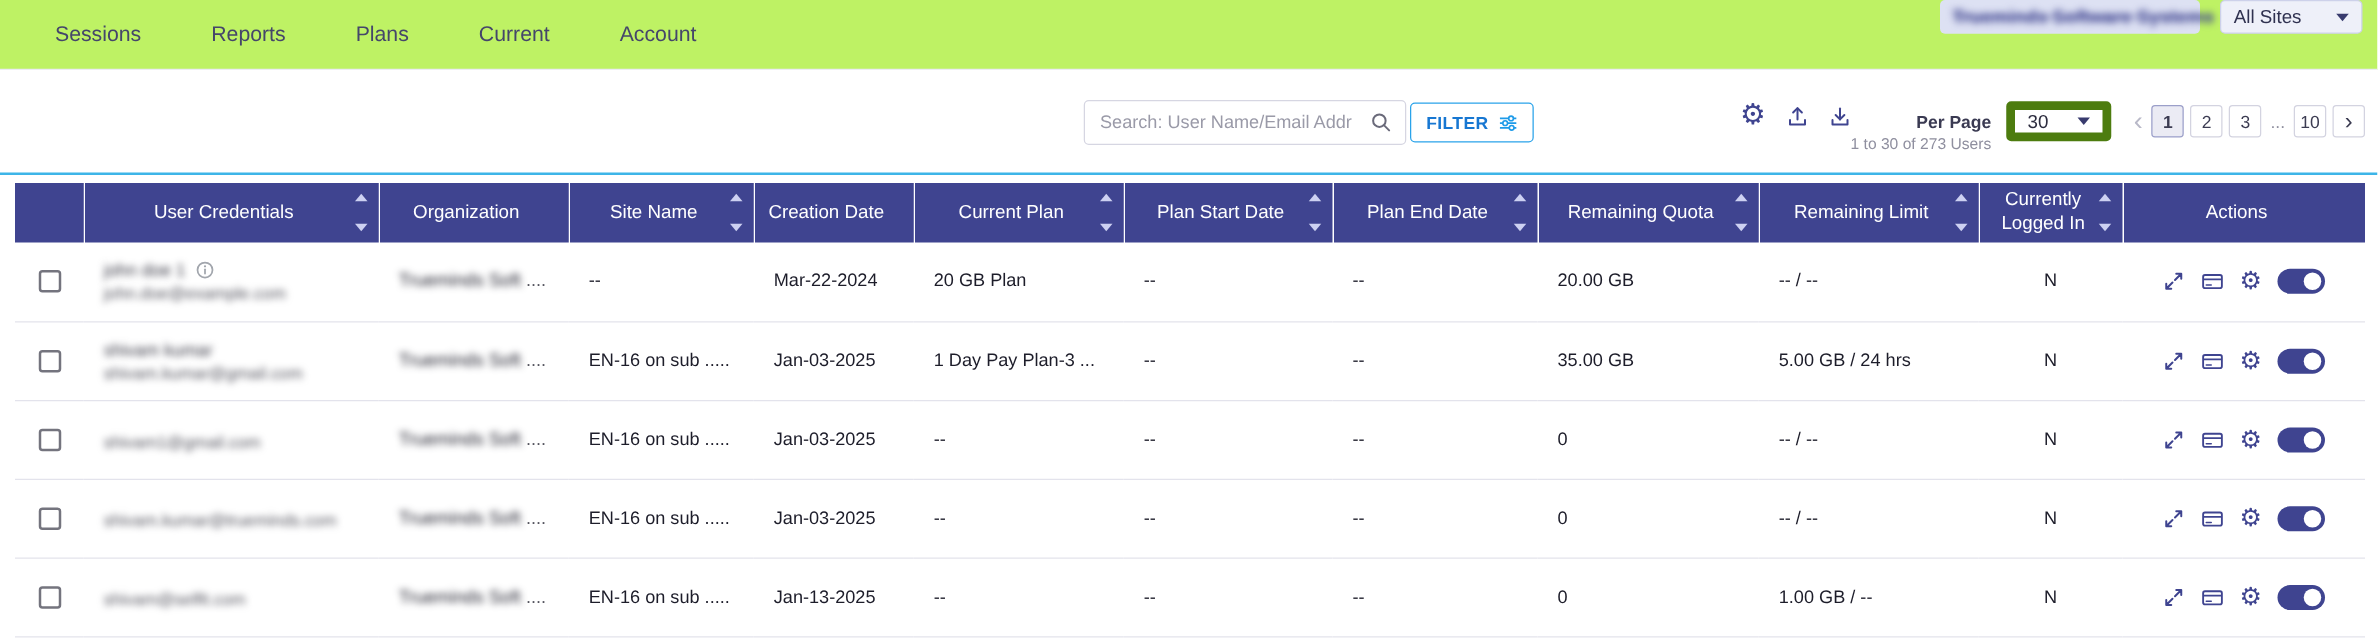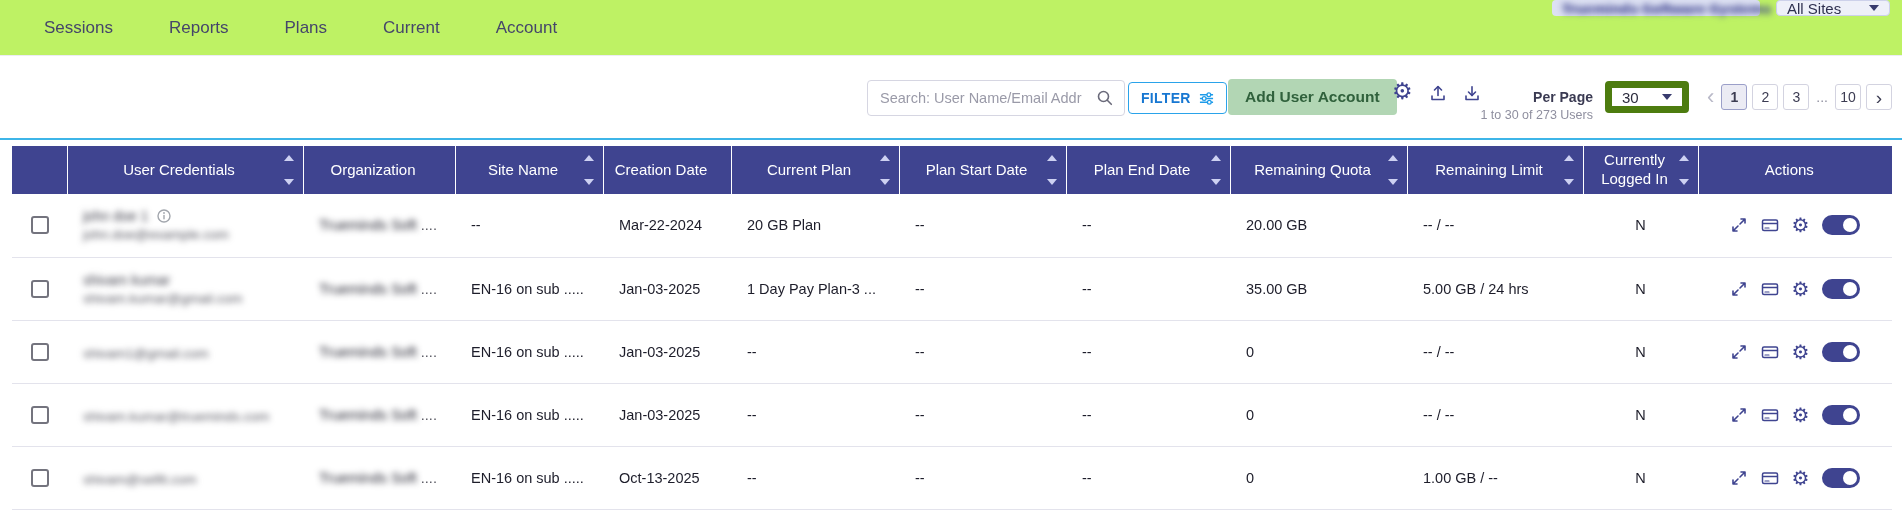--- a/index.html
+++ b/index.html
@@ -15,21 +15,21 @@
   .tabs{ display:flex; height:100%; }
   .tab{ display:flex; align-items:center; padding:0 28px; font-size:17px;
     color:#45466 0; color:#45466a; cursor:pointer; position:relative; white-space:nowrap; }
   .tab.active{ color:#353764; font-weight:700; }
   .tab.active::after{ content:""; position:absolute; left:8px; right:8px; bottom:0;
     height:3px; background:#3e4095; border-radius:2px; }
   .tab .badge{ color:#e23b3b; font-weight:700; margin-left:7px; }
 
   .selectors{ display:flex; gap:16px; align-items:center; }
   .select{ display:flex; align-items:center; justify-content:space-between;
-    height:16px; border-radius:4px; padding:2px 10px; font-size:15px; cursor:pointer; white-space:nowrap; }
+    height:27px; border-radius:4px; padding:2px 10px; font-size:15px; cursor:pointer; white-space:nowrap; }
   .select.company{ width:208px; background:#dde1f3; color:#3f4490; font-weight:600; }
   .select.sites{ width:114px; background:#eef0f9; border:1px solid #cdd1ea; color:#2f3150; }
   .chev{ width:0; height:0; border-left:5px solid transparent; border-right:5px solid transparent;
     border-top:6px solid #383b6e; margin-left:8px; flex:0 0 auto; }
 
   .blur{ filter:blur(3px); user-select:none; }
   .strike{ text-decoration:line-through; }
 
   
   .toolbar{ position:relative; height:84px; background:#fff; border-bottom:2px solid #3db5e8;padding-left:34px; }
@@ -152,21 +152,20 @@
     <span style="display:inline-flex;">
       <svg width="15" height="15" viewBox="0 0 16 16">
           <path d="M1 4h14M1 8h14M1 12h14" stroke="#1e9be9" stroke-width="1.4"></path>
           <circle cx="10.5" cy="4" r="2" fill="#fff" stroke="#1e9be9" stroke-width="1.4"></circle>
           <circle cx="5.5" cy="8" r="2" fill="#fff" stroke="#1e9be9" stroke-width="1.4"></circle>
           <circle cx="11" cy="12" r="2" fill="#fff" stroke="#1e9be9" stroke-width="1.4"></circle>
         </svg>
     </span>
   </button>
 
-  <button class="add-user">Add User Account</button>
 
   <span class="tb-icon tb-gear">⚙</span>
   <span class="tb-icon tb-upload">
     <svg width="20" height="20" viewBox="0 0 20 20" fill="none">
         <path d="M4 13v3.5h12V13" stroke="#3f4490" stroke-width="1.6" stroke-linecap="round" stroke-linejoin="round"></path>
         <path d="M10 12.5V3.8" stroke="#3f4490" stroke-width="1.6" stroke-linecap="round"></path>
         <path d="M6.5 7L10 3.5L13.5 7" stroke="#3f4490" stroke-width="1.6" stroke-linecap="round" stroke-linejoin="round"></path>
       </svg>
   </span>
   <span class="tb-icon tb-download">
@@ -380,21 +379,21 @@
       </td>
     </tr>
 
     <tr>
       <td class="c-chk"><input type="checkbox" class="cb" style=""></td>
       <td class="c-user">
         <div class="uemail"><span class="blur">shivam@selfit.com</span></div>
       </td>
       <td class="c-org"><span class="blur">Trueminds Soft</span> <span class="dots">....</span></td>
       <td>EN-16 on sub .....</td>
-      <td>Oct-13-2025</td>
+      <td>Jan-13-2025</td>
       <td>--</td>
       <td>--</td>
       <td>--</td>
       <td>0</td>
       <td>1.00 GB / --</td>
       <td class="c-log">N</td>
       <td class="c-actions">
         <div class="actions">
           <span class="act">
               <svg width="18" height="18" viewBox="0 0 18 18" fill="none">

